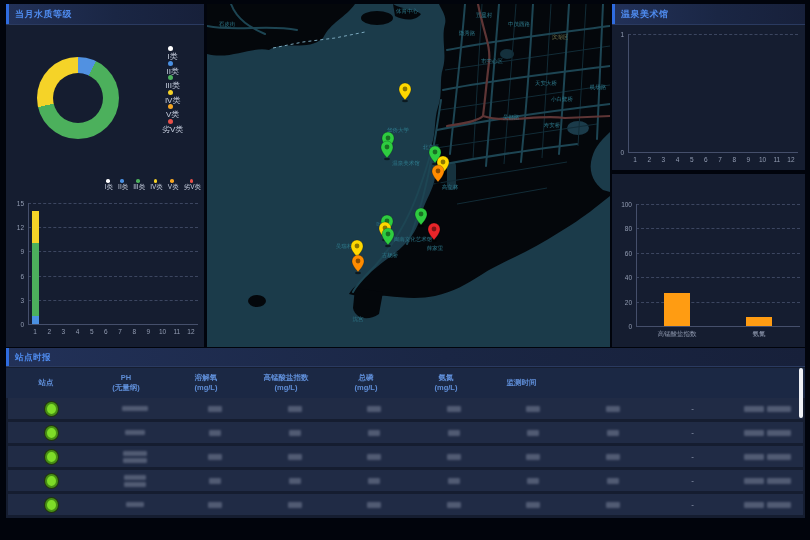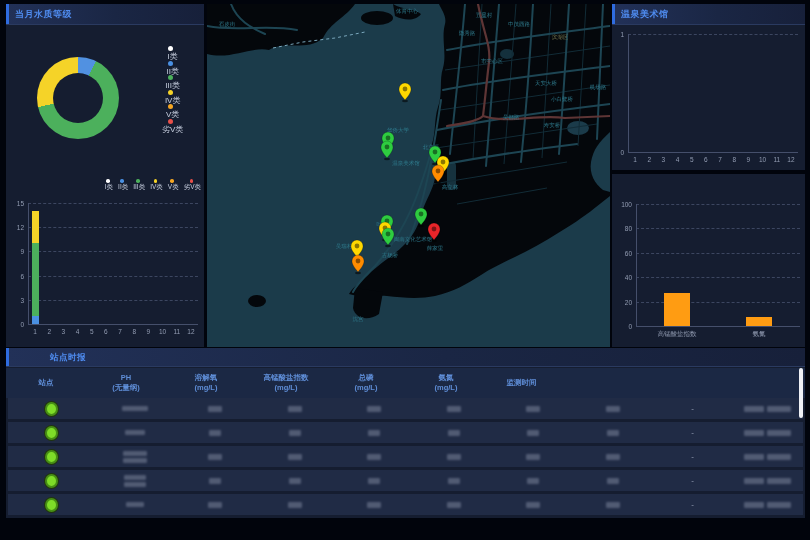--- a/index.html
+++ b/index.html
@@ -344,21 +344,21 @@
         <div class="axis-x" style="left: 24px; width: 164px; top: 152px;"></div>
         <div class="axis-y" style="left: 24px; top: 30px; height: 122px;"></div>
         <div class="xlab" style="left: 65px; top: 156px;">高锰酸盐指数</div>
         <div class="xlab" style="left: 147px; top: 156px;">氨氮</div>
         <div class="bar" style="left: 52px; width: 26px; top: 119.06px; height: 32.94px; background: rgb(255, 156, 18);"></div>
         <div class="bar" style="left: 134px; width: 26px; top: 143.46px; height: 8.54px; background: rgb(255, 156, 18);"></div>
       </div>
   </section>
 
   <section class="panel" id="p-table" style="left:6px;top:348px;width:799px;height:170px;">
-    <div class="p-head" style="height:18px;line-height:18px;padding-left:35px;">
+    <div class="p-head" style="height:18px;line-height:18px;">
       <i class="accent" style="height:18px;"></i>
       <div class="p-title" style="font-size:8.5px;">站点时报</div>
     </div>
     <div class="tbl-head" id="tblHead">
         <div class="th" style="width: 80px;">
           <span>站点</span>
         </div>
         <div class="th" style="width: 80px;">
           <span>PH</span>
           <span>(无量纲)</span>

